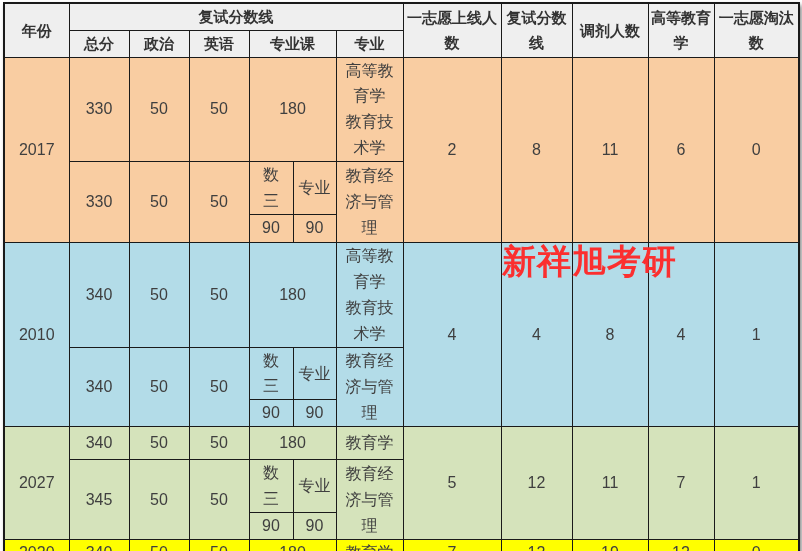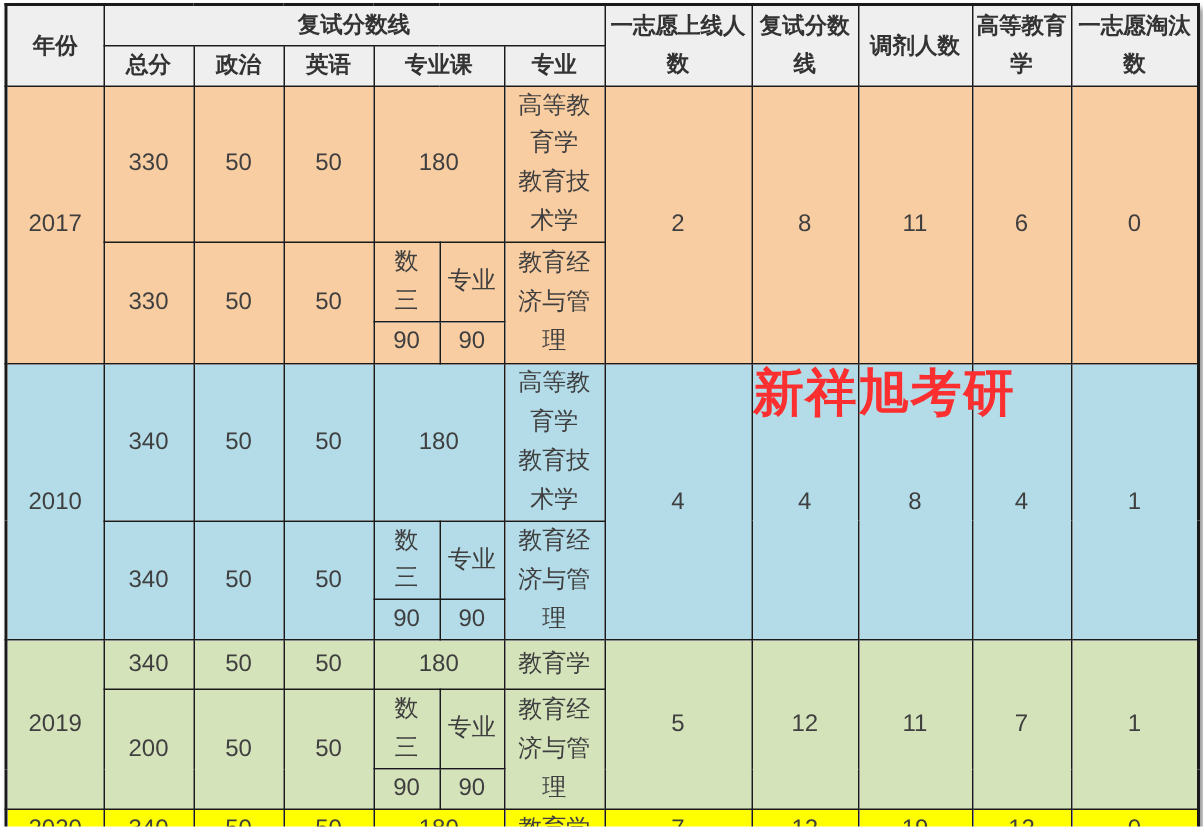--- a/index.html
+++ b/index.html
@@ -126,34 +126,34 @@
 三</td>
     <td>专业</td>
     <td rowspan="2" class="wrap">教育经济与管理</td>
   </tr>
   <tr class="bg-2018" style="height:23px">
     <td>90</td>
     <td>90</td>
   </tr>
 
   <tr class="bg-2019" style="height:33px">
-    <td rowspan="3">2019</td>
+    <td rowspan="3">2027</td>
     <td>340</td>
     <td>50</td>
     <td>50</td>
     <td colspan="2">180</td>
     <td class="wrap">教育学</td>
     <td rowspan="3">5</td>
     <td rowspan="3">12</td>
     <td rowspan="3">11</td>
     <td rowspan="3">7</td>
     <td rowspan="3">1</td>
   </tr>
   <tr class="bg-2019" style="height:51px">
-    <td rowspan="2">200</td>
+    <td rowspan="2">345</td>
     <td rowspan="2">50</td>
     <td rowspan="2">50</td>
     <td class="wrap">数
 三</td>
     <td>专业</td>
     <td rowspan="2" class="wrap">教育经济与管理</td>
   </tr>
   <tr class="bg-2019" style="height:25px">
     <td>90</td>
     <td>90</td>

